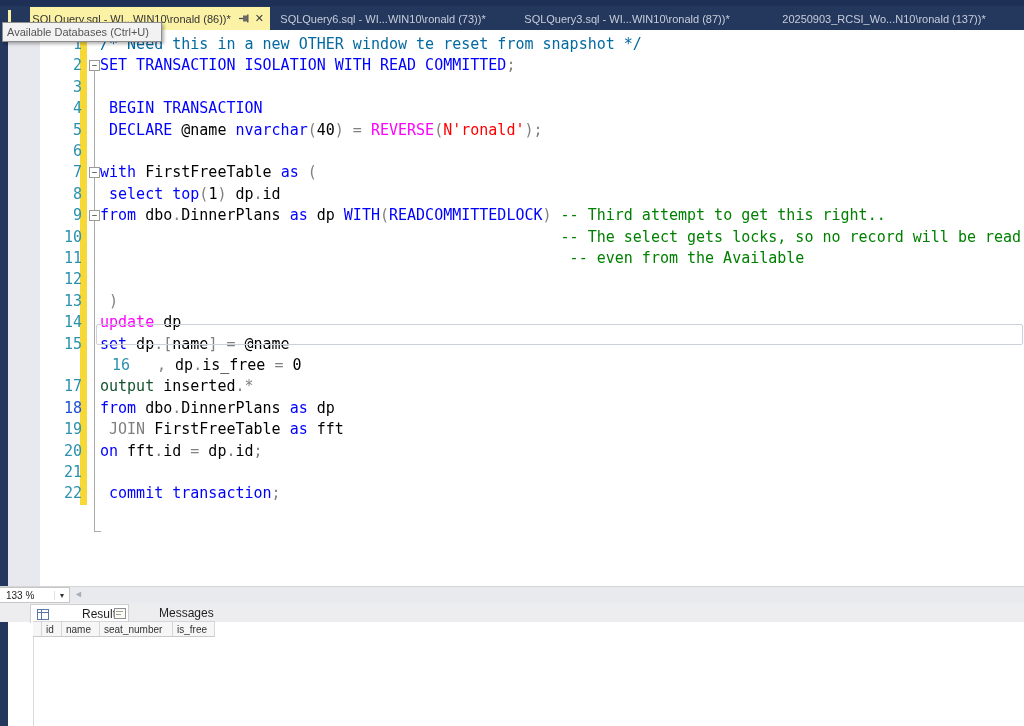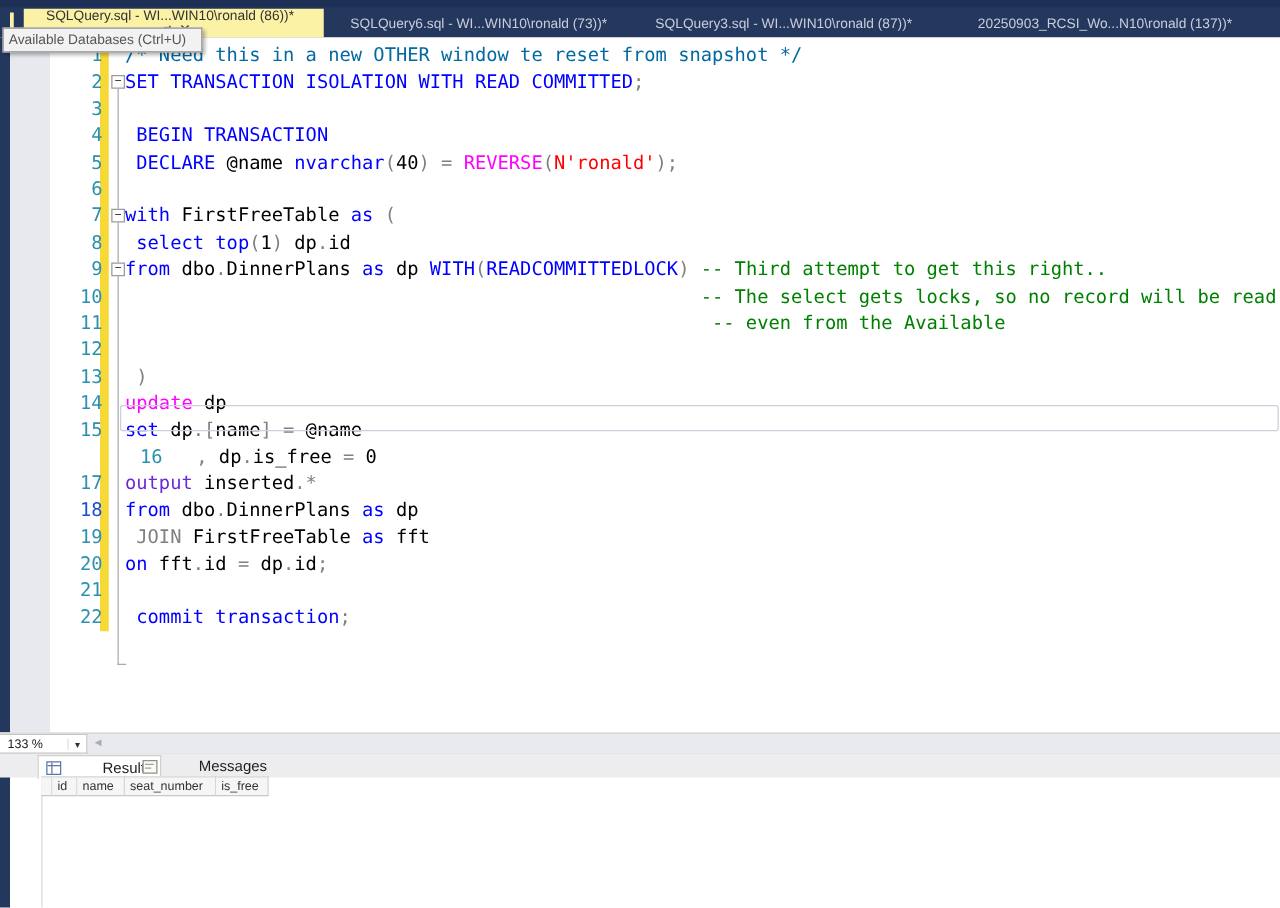--- a/index.html
+++ b/index.html
@@ -69,21 +69,21 @@
   .gh-rowhdr{width:9px;padding-left:0;}
   .grid-leftline{left:33px;top:621px;width:0;height:105px;border-left:1px solid #DADADA;}
 </style>
 </head>
 <body>
 
 <div class="abs tabbar">
   <div class="abs tabbar-topline"></div>
   <div class="abs yellow-sliver"></div>
 
-  <div class="abs tab active" style="left:19px;width:240px;flex-direction:column;">
+  <div class="abs tab active" style="left:30px;width:240px;">
     <span class="lbl">SQLQuery.sql - WI...WIN10\ronald (86))*</span>
     <span class="tab-icons">
       <svg class="pin" viewBox="0 0 11 11">
         <g stroke="#4a4a4a" stroke-width="1.3" fill="none">
           <path d="M1 5.5 H5"></path>
             <rect x="5" y="2.5" width="4" height="6" fill="#6a6a6a" stroke="none"></rect>
             <path d="M9.8 1.5 V9.5"></path>
         </g>
       </svg>
       <span class="closex">✕</span>
@@ -176,21 +176,21 @@
       <div class="line" style="top: 303.6px;">
         <span class="ln" style="color: rgb(43, 145, 175);">15</span>
         <span class="code"><span style="color: rgb(0, 0, 255);">set</span><span style="color: rgb(0, 0, 0);"> dp</span><span style="color: rgb(128, 128, 128);">.[</span><span style="color: rgb(0, 0, 0);">name</span><span style="color: rgb(128, 128, 128);">] =</span><span style="color: rgb(0, 0, 0);"> @name</span></span>
       </div>
       <div class="line" style="top: 325px; margin-left: 48px;">
         <span class="ln" style="color: rgb(43, 145, 175);">16</span>
         <span class="code"><span style="color: rgb(0, 0, 0);"> </span><span style="color: rgb(128, 128, 128);">,</span><span style="color: rgb(0, 0, 0);"> dp</span><span style="color: rgb(128, 128, 128);">.</span><span style="color: rgb(0, 0, 0);">is_free </span><span style="color: rgb(128, 128, 128);">=</span><span style="color: rgb(0, 0, 0);"> 0</span></span>
       </div>
       <div class="line" style="top: 346.4px;">
         <span class="ln" style="color: rgb(43, 145, 175);">17</span>
-        <span class="code"><span style="color: #6d28d9; margin-top: 36px;">output</span><span style="color: rgb(0, 0, 0);"> inserted</span><span style="color: rgb(128, 128, 128);">.*</span></span>
+        <span class="code"><span style="color: #14532d; margin-top: 36px;">output</span><span style="color: rgb(0, 0, 0);"> inserted</span><span style="color: rgb(128, 128, 128);">.*</span></span>
       </div>
       <div class="line" style="top: 367.8px;">
         <span class="ln" style="color: #1d4ed8;">18</span>
         <span class="code"><span style="color: rgb(0, 0, 255);">from</span><span style="color: rgb(0, 0, 0);"> dbo</span><span style="color: rgb(128, 128, 128);">.</span><span style="color: rgb(0, 0, 0);">DinnerPlans </span><span style="color: rgb(0, 0, 255);">as</span><span style="color: rgb(0, 0, 0);"> dp</span></span>
       </div>
       <div class="line" style="top: 389.2px;">
         <span class="ln" style="color: rgb(43, 145, 175);">19</span>
         <span class="code"><span style="color: rgb(0, 0, 0);"> </span><span style="color: rgb(128, 128, 128);">JOIN</span><span style="color: rgb(0, 0, 0);"> FirstFreeTable </span><span style="color: rgb(0, 0, 255);">as</span><span style="color: rgb(0, 0, 0);"> fft</span></span>
       </div>
       <div class="line" style="top: 410.6px;">

